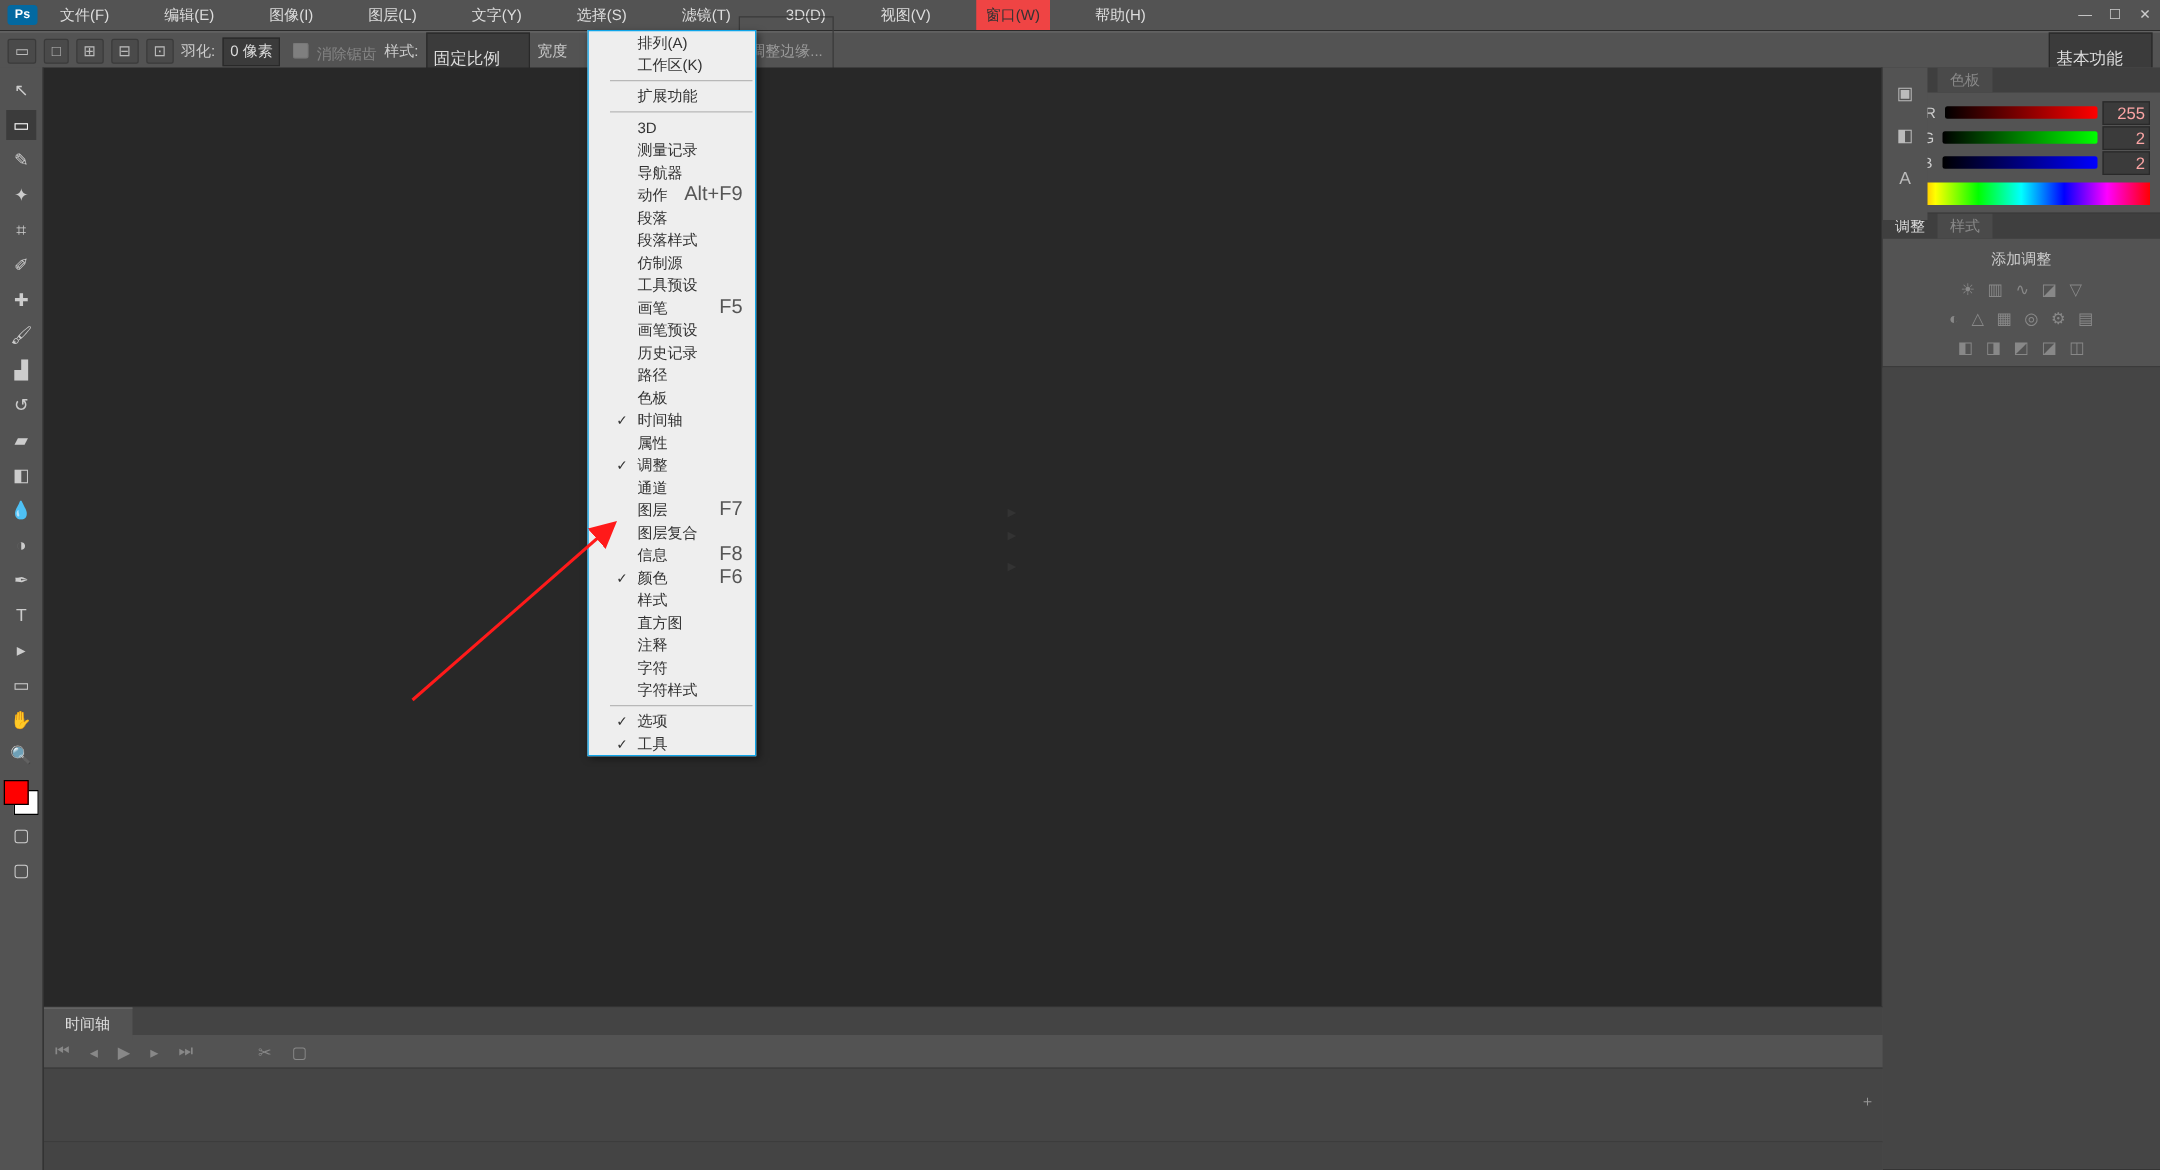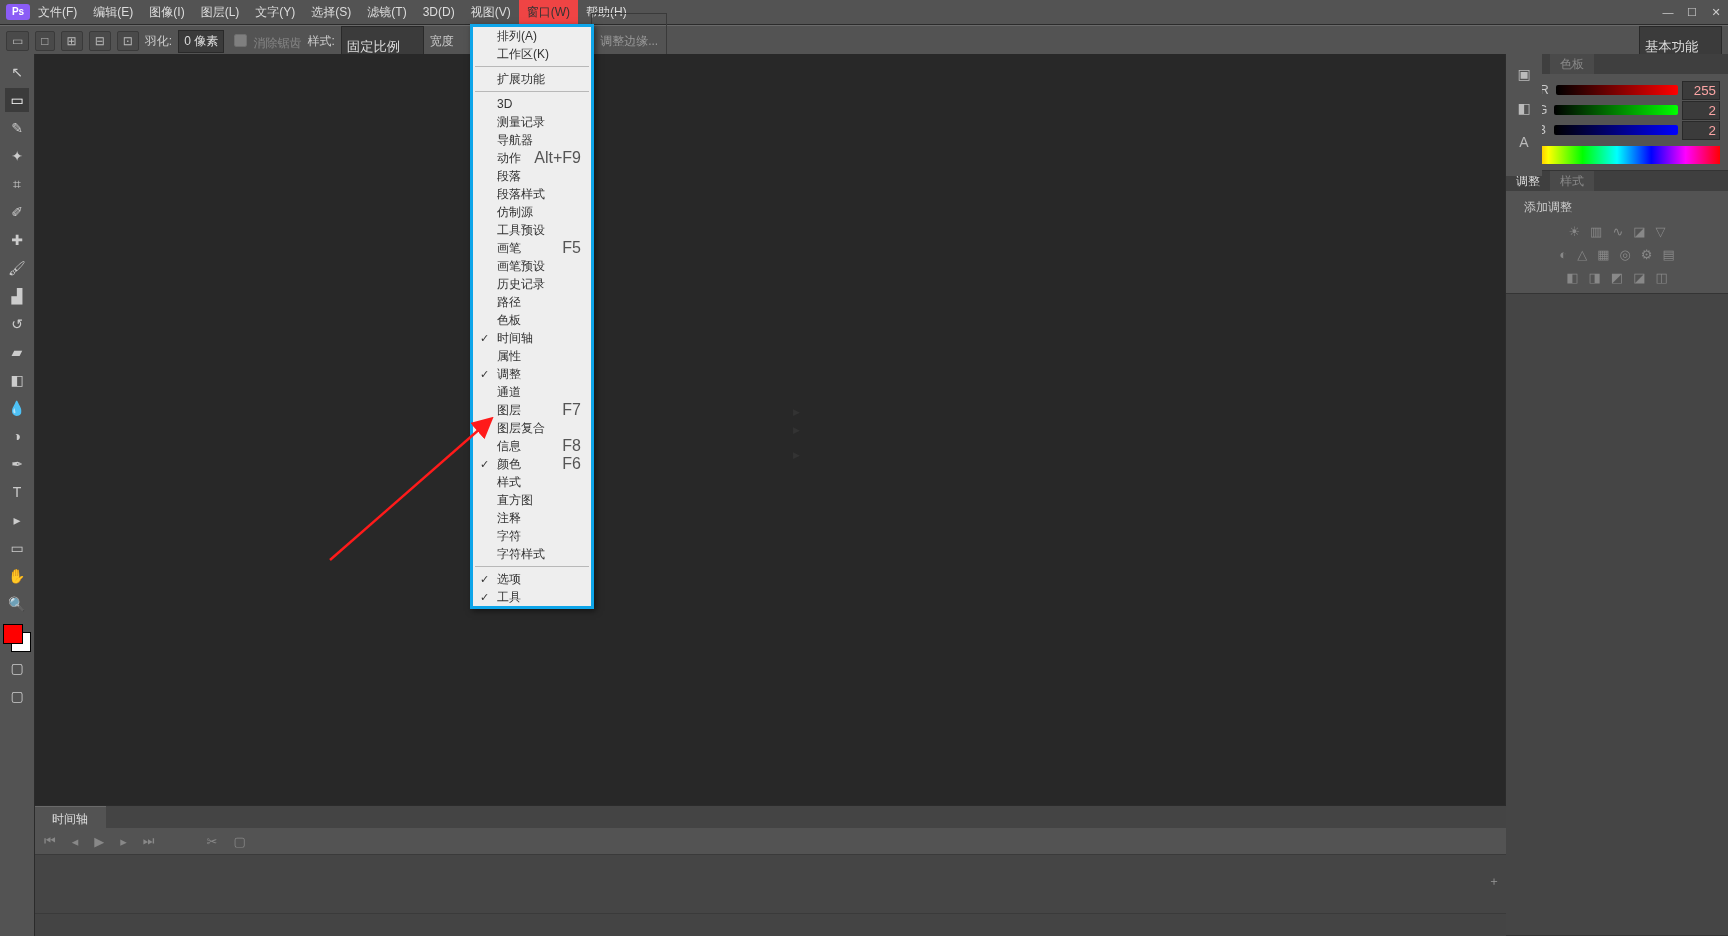--- a/index.html
+++ b/index.html
@@ -1,18 +1,18 @@
 <!DOCTYPE html>
 <html><head>
 <meta charset="utf-8">
 <style>
   html,body{margin:0;padding:0;height:100%;background:#2b2b2b;font-family:"Microsoft YaHei","SimSun",sans-serif;font-size:12px;color:#ccc;overflow:hidden;}
   
   .menubar{height:24px;line-height:24px;background:#535353;display:flex;align-items:center;padding-left:6px;border-bottom:1px solid #2b2b2b;}
-  .ps-badge{width:24px;height:16px;background:#8b5cf6;border-radius:3px;color:#fff;font-size:10px;font-weight:bold;display:flex;align-items:center;justify-content:center;}
+  .ps-badge{width:24px;height:16px;background:#0369a1;border-radius:3px;color:#fff;font-size:10px;font-weight:bold;display:flex;align-items:center;justify-content:center;margin-right:10px;}
   .menu-item{padding:0 8px;color:#ddd;cursor:default;}
   .menu-item.active{background:#ef4444;color:#333;}
   .win-ctl{margin-left:auto;display:flex;}
   .win-ctl span{width:24px;text-align:center;color:#ccc;font-size:11px;}
   
   .optbar{height:30px;background:#535353;border-top:1px solid #6a6a6a;border-bottom:1px solid #2b2b2b;display:flex;align-items:center;padding:0 6px;gap:6px;}
   .optbar .chip{background:#4a4a4a;border:1px solid #3a3a3a;border-radius:2px;padding:2px 5px;color:#bbb;}
   .optbar .field{background:#3b3b3b;border:1px solid #292929;color:#ddd;padding:2px 5px;}
   .optbar select{background:#3b3b3b;border:1px solid #292929;color:#ddd;padding:12px 22px 1px 5px;appearance:none;}
   .optbar .right-group{margin-left:auto;}
@@ -44,39 +44,39 @@
   .color-panel .body{padding:6px 8px;}
   .color-panel .row{display:flex;align-items:center;gap:4px;height:20px;}
   .color-panel .sw{width:20px;height:20px;background:#f00;border:1px solid #000;}
   .color-panel .lab{width:12px;color:#ccc;}
   .grad{flex:1;height:10px;border-radius:2px;}
   .gR{background:linear-gradient(90deg,#000,#f00);}
   .gG{background:linear-gradient(90deg,#000,#0f0);}
   .gB{background:linear-gradient(90deg,#000,#00f);}
   .color-panel input{width:30px;background:#3b3b3b;border:1px solid #292929;color:#fca5a5;text-align:right;padding:1px 3px;}
   .spectrum{height:18px;background:linear-gradient(90deg,#f00,#ff0,#0f0,#0ff,#00f,#f0f,#f00);margin-top:6px;}
-  .adjust-panel .body{padding:8px 18px;}
+  .adjust-panel .body{padding:8px 6px;text-align:center;}
   .adjust-panel .icons{display:flex;gap:10px;justify-content:center;color:#888;font-size:13px;margin-top:8px;}
   .layers-panel .empty{flex:1;background:#454545;}
   
-  .dropmenu{position:absolute;top:24px;left:470px;width:118px;background:#eeeeee;color:#333;border:3px solid #0ea5e9;box-shadow:2px 2px 6px rgba(0,0,0,.5);z-index:100;}
+  .dropmenu{position:absolute;top:24px;left:470px;width:118px;background:#eeeeee;color:#333;border:1px solid #0ea5e9;box-shadow:2px 2px 6px rgba(0,0,0,.5);z-index:100;padding-left:15px;}
   .dropmenu .mi{display:flex;align-items:center;height:18px;padding:0 18px 0 24px;position:relative;font-size:12px;}
   .dropmenu .mi .arrow{position:absolute;right:6px;color:#333;font-size:9px;}
   .dropmenu .mi .check{position:absolute;left:7px;font-size:11px;}
   .dropmenu .mi .sc{position:absolute;right:10px;color:#555;font-size:16px;}
   .dropmenu .sep{height:1px;background:#b8b8b8;margin:3px 2px;}
   
   .arrow{position:absolute;left:320px;top:380px;z-index:200;pointer-events:none;}
 </style>
 </head>
 <body>
 
 <div class="menubar">
   <div class="ps-badge">Ps</div>
-  <div id="menuitems" style="display:flex;">
+  <div id="menuitems" style="display:flex;gap:28px;">
       <span class="menu-item">文件(F)</span>
       <span class="menu-item">编辑(E)</span>
       <span class="menu-item">图像(I)</span>
       <span class="menu-item">图层(L)</span>
       <span class="menu-item">文字(Y)</span>
       <span class="menu-item">选择(S)</span>
       <span class="menu-item">滤镜(T)</span>
       <span class="menu-item">3D(D)</span>
       <span class="menu-item">视图(V)</span>
       <span class="menu-item active">窗口(W)</span>

